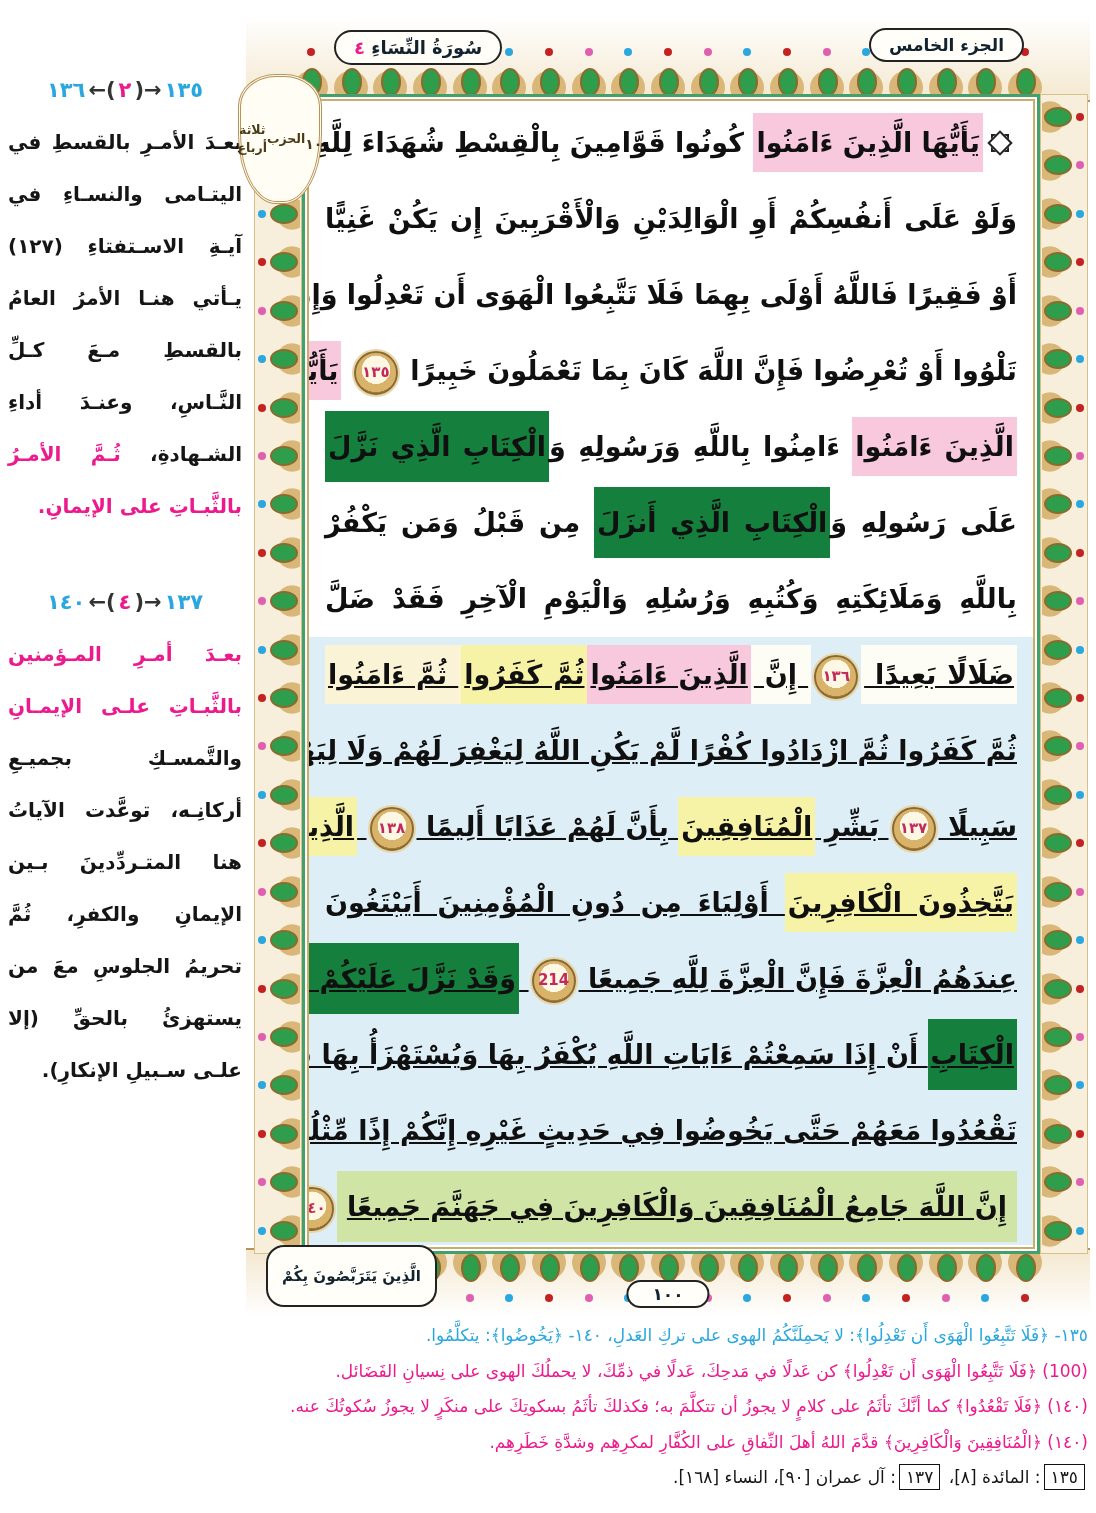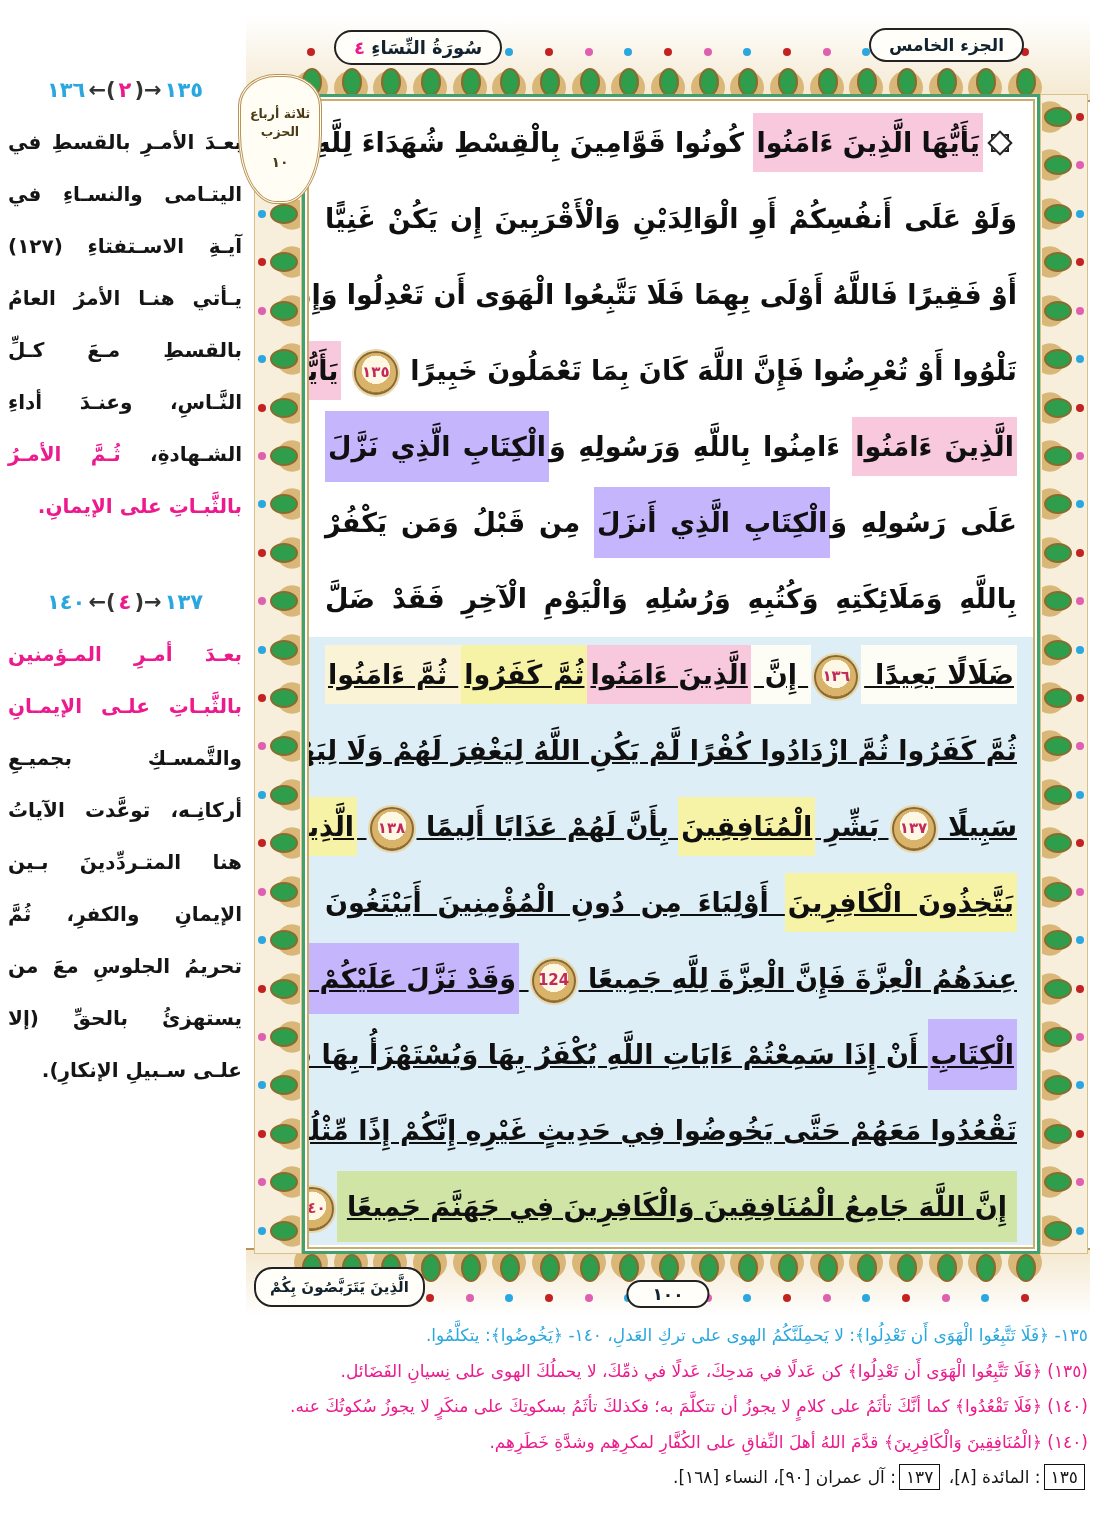--- a/index.html
+++ b/index.html
@@ -44,51 +44,51 @@
   .m-v::after{content:"";position:absolute;left:2px;top:18px;width:8px;height:8px;border-radius:50%;background:#c32222;}
   .m-v:nth-child(3n)::after{background:#2aa7df}
   .m-v:nth-child(3n+2)::after{background:#e060b0}
   .m-vflip{transform:scaleX(-1);}
 
   
   .cartouche{position:absolute;z-index:6;background:#fffef8;border:2.5px solid #222;
       border-radius:24px;padding:5px 18px;font-weight:bold;color:#12222e;white-space:nowrap;}
   .surah{top:14px;left:88px;font-size:18px;}
   .juz{top:12px;right:66px;font-size:17px;}
-  .catchword{bottom:9px;left:8px;font-size:15px;border-radius:18px;padding:9px 14px;}
+  .catchword{bottom:9px;left:20px;font-size:15px;border-radius:18px;padding:20px 14px;}
   .pagenum{bottom:8px;left:50%;transform:translateX(-50%);font-size:17px;padding:2px 24px;}
 
   
   .panel{position:absolute;left:56px;right:50px;top:78px;bottom:62px;border:3px solid #44a06b;
       box-shadow:inset 0 0 0 2px #ffffff,inset 0 0 0 4px #c9ae6b;background:#fff;padding:8px 4px;}
   .qline{height:76px;line-height:76px;font-size:27px;font-weight:bold;color:#101010;
       direction:rtl;text-align:justify;text-align-last:justify;padding:0 16px;
       overflow:hidden;white-space:nowrap;}
   .bg-blue{background:#ddeef6;text-decoration:underline;}
   .hl-pink{background:#f8c8dc;padding:14px 3px;}
   .hl-yellow{background:#f6f3a6;padding:14px 3px;}
-  .hl-gray{background:#c4b5fd;padding:20px 3px;margin-top:28px;}
+  .hl-gray{background:#15803d;padding:20px 3px;margin-top:28px;}
   .hl-cream{background:#faf3d6;padding:14px 3px;}
   .hl-white{background:#fdfdf6;padding:14px 3px;}
   .hl-green{background:#cfe4a5;padding:20px 10px;}
 
   .medallion{display:inline-flex;align-items:center;justify-content:center;width:40px;height:40px;
       border-radius:50%;vertical-align:middle;margin:0 3px;
       background:radial-gradient(circle at 50% 42%,#fdf7e3 0 46%,#d9b36a 47% 72%,#a97f35 73% 100%);
       border:2px solid #8a6a33;box-shadow:0 0 0 2px #e8d5a8;
       color:#c22a5b;font-size:15px;font-weight:bold;line-height:1;}
 
   .rub-star{position:relative;display:inline-block;width:26px;height:26px;margin:0 4px;vertical-align:-4px;}
   .rub-star::before,.rub-star::after{content:"";position:absolute;inset:4px;border:2.5px solid #222;background:#fff;}
   .rub-star::after{transform:rotate(45deg);}
 
   
   .hizb{position:absolute;left:238px;top:74px;width:78px;height:124px;z-index:7;background:#fffdf4;
       border:3px double #b89355;border-radius:38px 38px 38px 38px / 32px 32px 70px 70px;
-      display:flex;flex-direction:column;align-items:center;justify-content:center;
+      display:flex;flex-direction:row;align-items:center;justify-content:center;
       font-size:12.5px;font-weight:bold;color:#4a3b18;text-align:center;line-height:1.45;}
   .hizb .hizb-num{font-size:14px;margin-top:11px;}
 
   
   .footnotes{position:absolute;left:180px;right:8px;top:1318px;text-align:right;}
   .fn-line{font-size:17px;font-weight:normal;line-height:35.5px;direction:rtl;text-align:right;}
   .fn-blue{color:#2aa7df}.fn-magenta{color:#ec1a8d}.fn-black{color:#151515}
   .boxed{display:inline-block;border:1.6px solid #111;padding:0 6px;margin:0 3px;line-height:24px;}
 </style>
 </head>
@@ -229,21 +229,21 @@
           <div class="qline"><span>وَلَوْ عَلَى أَنفُسِكُمْ أَوِ الْوَالِدَيْنِ وَالْأَقْرَبِينَ إِن يَكُنْ غَنِيًّا</span></div>
           <div class="qline"><span>أَوْ فَقِيرًا فَاللَّهُ أَوْلَى بِهِمَا فَلَا تَتَّبِعُوا الْهَوَى أَن تَعْدِلُوا وَإِن</span></div>
           <div class="qline"><span>تَلْوُوا أَوْ تُعْرِضُوا فَإِنَّ اللَّهَ كَانَ بِمَا تَعْمَلُونَ خَبِيرًا </span><span class="medallion">١٣٥</span><span> </span><span class="hl-pink">يَأَيُّهَا</span></div>
           <div class="qline"><span class="hl-pink">الَّذِينَ ءَامَنُوا</span><span> ءَامِنُوا بِاللَّهِ وَرَسُولِهِ وَ</span><span class="hl-gray">الْكِتَابِ الَّذِي نَزَّلَ</span></div>
           <div class="qline"><span>عَلَى رَسُولِهِ وَ</span><span class="hl-gray">الْكِتَابِ الَّذِي أَنزَلَ</span><span> مِن قَبْلُ وَمَن يَكْفُرْ</span></div>
           <div class="qline"><span>بِاللَّهِ وَمَلَائِكَتِهِ وَكُتُبِهِ وَرُسُلِهِ وَالْيَوْمِ الْآخِرِ فَقَدْ ضَلَّ</span></div>
           <div class="qline bg-blue"><span class="hl-white">ضَلَالًا بَعِيدًا </span><span class="medallion">١٣٦</span><span class="hl-white"> إِنَّ </span><span class="hl-pink">الَّذِينَ ءَامَنُوا</span><span class="hl-yellow">ثُمَّ كَفَرُوا</span><span class="hl-cream"> ثُمَّ ءَامَنُوا</span></div>
           <div class="qline bg-blue"><span>ثُمَّ كَفَرُوا ثُمَّ ازْدَادُوا كُفْرًا لَّمْ يَكُنِ اللَّهُ لِيَغْفِرَ لَهُمْ وَلَا لِيَهْدِيَهُمْ</span></div>
           <div class="qline bg-blue"><span>سَبِيلًا </span><span class="medallion">١٣٧</span><span> بَشِّرِ </span><span class="hl-yellow">الْمُنَافِقِينَ</span><span> بِأَنَّ لَهُمْ عَذَابًا أَلِيمًا </span><span class="medallion">١٣٨</span><span> </span><span class="hl-yellow">الَّذِينَ</span></div>
           <div class="qline bg-blue"><span class="hl-yellow">يَتَّخِذُونَ الْكَافِرِينَ</span><span> أَوْلِيَاءَ مِن دُونِ الْمُؤْمِنِينَ أَيَبْتَغُونَ</span></div>
-          <div class="qline bg-blue"><span>عِندَهُمُ الْعِزَّةَ فَإِنَّ الْعِزَّةَ لِلَّهِ جَمِيعًا </span><span class="medallion">124</span><span> </span><span class="hl-gray">وَقَدْ نَزَّلَ عَلَيْكُمْ فِي</span></div>
+          <div class="qline bg-blue"><span>عِندَهُمُ الْعِزَّةَ فَإِنَّ الْعِزَّةَ لِلَّهِ جَمِيعًا </span><span class="medallion">214</span><span> </span><span class="hl-gray">وَقَدْ نَزَّلَ عَلَيْكُمْ فِي</span></div>
           <div class="qline bg-blue"><span class="hl-gray">الْكِتَابِ</span><span> أَنْ إِذَا سَمِعْتُمْ ءَايَاتِ اللَّهِ يُكْفَرُ بِهَا وَيُسْتَهْزَأُ بِهَا فَلَا</span></div>
           <div class="qline bg-blue"><span>تَقْعُدُوا مَعَهُمْ حَتَّى يَخُوضُوا فِي حَدِيثٍ غَيْرِهِ إِنَّكُمْ إِذًا مِّثْلُهُمْ</span></div>
           <div class="qline bg-blue"><span class="hl-green">إِنَّ اللَّهَ جَامِعُ الْمُنَافِقِينَ وَالْكَافِرِينَ فِي جَهَنَّمَ جَمِيعًا</span><span class="medallion">١٤٠</span></div>
         </div>
     </div>
 
     <div class="cartouche catchword">
       <span>الَّذِينَ يَتَرَبَّصُونَ بِكُمْ</span>
     </div>
     <div class="cartouche pagenum">
@@ -252,19 +252,19 @@
   </div>
 
   <div class="hizb">
     <span>ثلاثة أرباع</span>
     <span>الحزب</span>
     <span class="hizb-num">١٠</span>
   </div>
 
   <div class="footnotes" dir="rtl">
       <div class="fn-line fn-blue"><span>١٣٥- ﴿فَلَا تَتَّبِعُوا الْهَوَى أَن تَعْدِلُوا﴾: لا يَحمِلَنَّكُمُ الهوى على تركِ العَدلِ، ١٤٠- ﴿يَخُوضُوا﴾: يتكلَّمُوا.</span></div>
-      <div class="fn-line fn-magenta"><span>(١٣٥) ﴿فَلَا تَتَّبِعُوا الْهَوَى أَن تَعْدِلُوا﴾ كن عَدلًا في مَدحِكَ، عَدلًا في ذمِّكَ، لا يحملُكَ الهوى على نِسيانِ الفَضَائل.</span></div>
+      <div class="fn-line fn-magenta"><span>(100) ﴿فَلَا تَتَّبِعُوا الْهَوَى أَن تَعْدِلُوا﴾ كن عَدلًا في مَدحِكَ، عَدلًا في ذمِّكَ، لا يحملُكَ الهوى على نِسيانِ الفَضَائل.</span></div>
       <div class="fn-line fn-magenta"><span>(١٤٠) ﴿فَلَا تَقْعُدُوا﴾ كما أنَّكَ تأثَمُ على كلامٍ لا يجوزُ أن تتكلَّمَ به؛ فكذلكَ تأثَمُ بسكوتِكَ على منكَرٍ لا يجوزُ سُكوتُكَ عنه.</span></div>
       <div class="fn-line fn-magenta"><span>(١٤٠) ﴿الْمُنَافِقِينَ وَالْكَافِرِينَ﴾ قدَّمَ اللهُ أهلَ النِّفاقِ على الكُفَّارِ لمكرِهِم وشدَّةِ خَطَرِهِم.</span></div>
       <div class="fn-line fn-black"><span class="boxed">١٣٥</span><span>: المائدة [٨]، </span><span class="boxed">١٣٧</span><span>: آل عمران [٩٠]، النساء [١٦٨].</span></div>
     </div>
 
 </div>
 
 </body></html>

